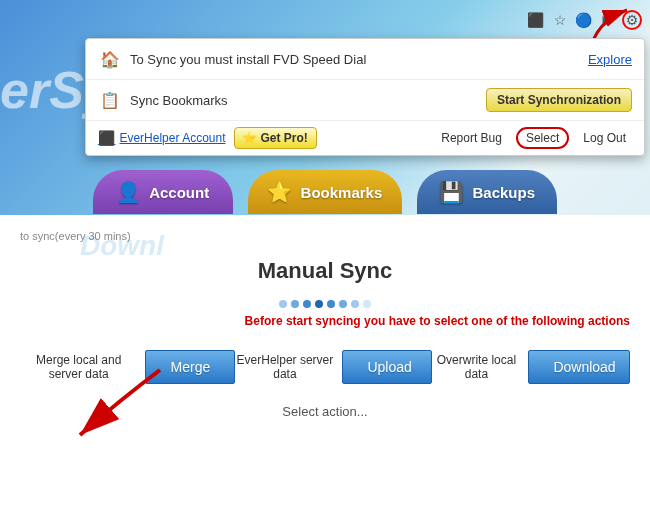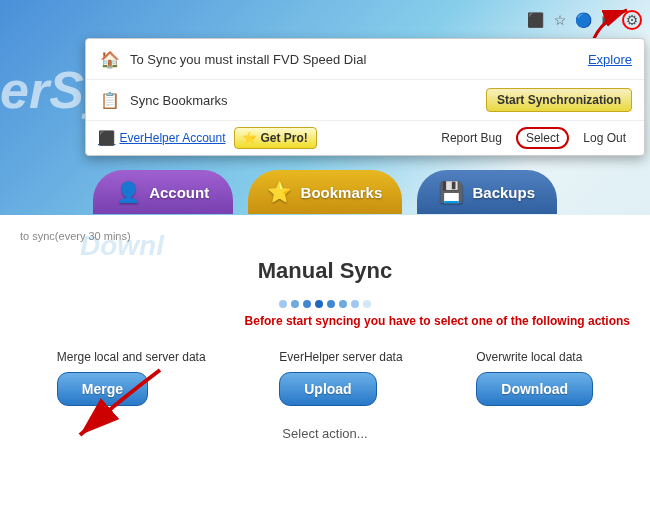--- a/index.html
+++ b/index.html
@@ -283,38 +283,38 @@
       display: flex;
       justify-content: space-around;
       align-items: flex-start;
       margin-bottom: 20px;
       position: relative;
       z-index: 6;
     }
 
     .action-group {
       display: flex;
-      flex-direction: column;
-      align-items: flex-start;
+      flex-direction: row;
+      align-items: center;
       gap: 8px;
     }
 
     .action-label {
       font-size: 12px;
       color: #333;
       text-align: center;
     }
 
     .btn-action {
       background: linear-gradient(to bottom, #6ab0e8, #2878c8);
       border: 1px solid #1a60a8;
-      border-radius: 11px;
+      border-radius: 2px;
       padding: 8px 24px;
       font-size: 14px;
-      font-weight: bold;
+      font-weight: normal;
       color: white;
       cursor: pointer;
       min-width: 90px;
       text-shadow: 0 1px 1px rgba(0,0,0,0.3);
     }
 
     .select-action {
       text-align: center;
       font-size: 13px;
       color: #555;

